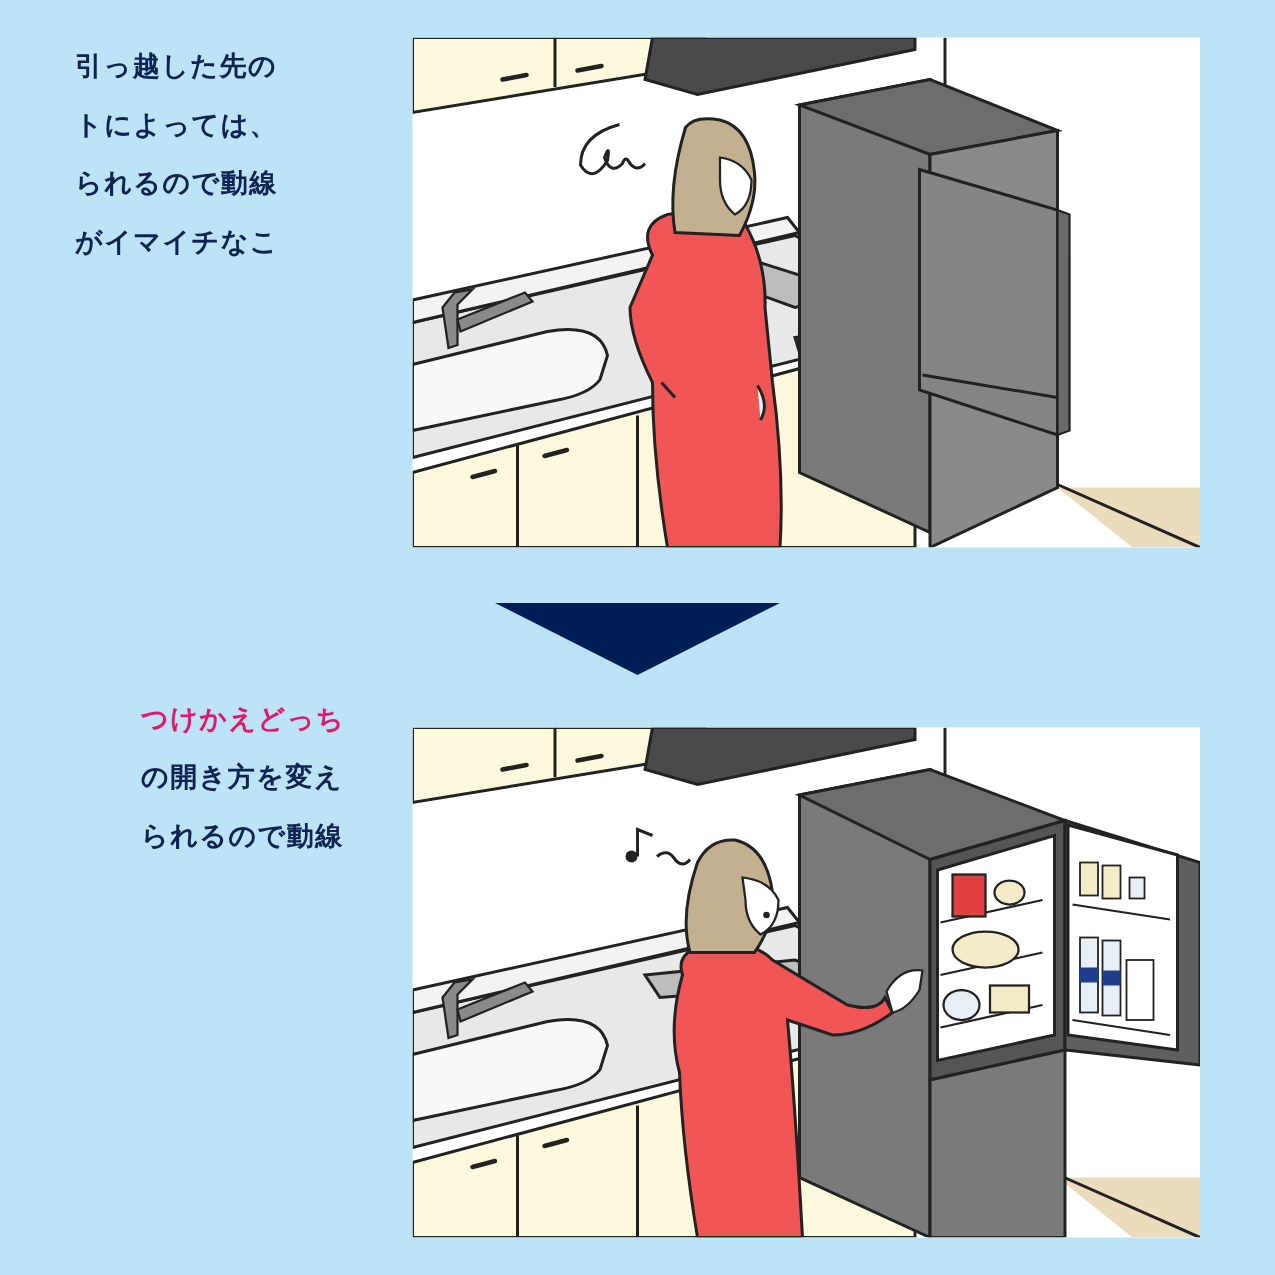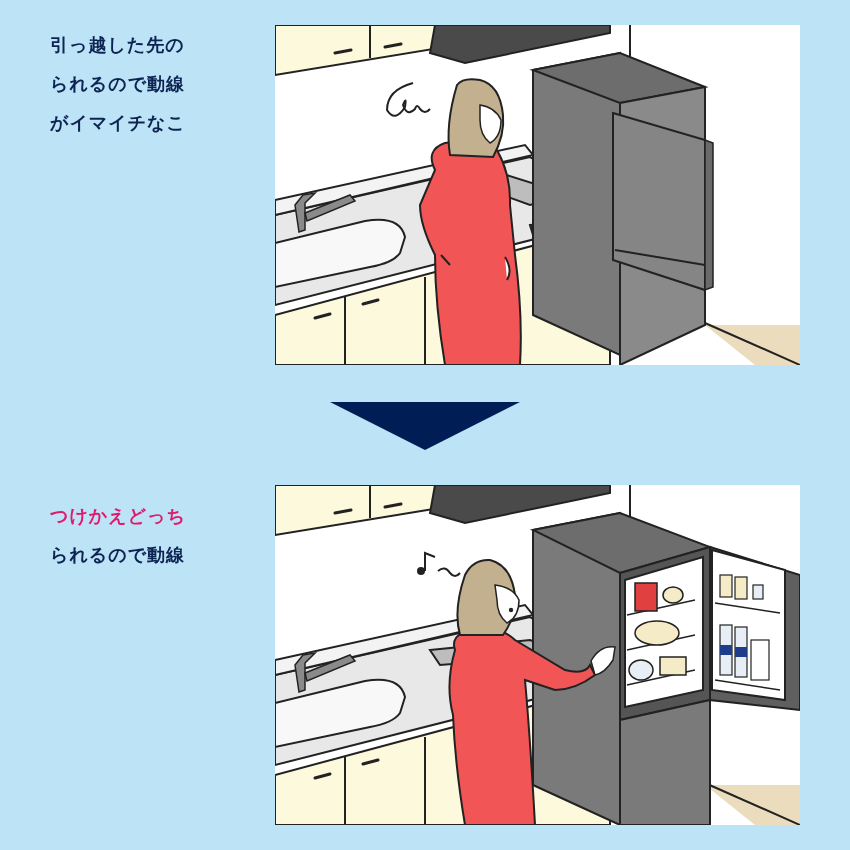--- a/index.html
+++ b/index.html
@@ -1,33 +1,34 @@
 <!DOCTYPE html>
 <html><head>
 <meta charset="utf-8">
 <style>
   html,body{margin:0;padding:0;}
   body{width:850px;height:850px;background:#bde3f7;position:relative;overflow:hidden;font-family:"DejaVu Sans","Liberation Sans",sans-serif;}
   .caption{position:absolute;left:50px;width:215px;font-size:18px;line-height:39px;font-weight:bold;color:#0d2352;letter-spacing:1px;}
   .caption .line{display:block;white-space:nowrap;}
   .caption .hl{color:#e0196b;}
   .cap-top{top:25px;}
-  .cap-bottom{top:496px;}
+  .cap-bottom{top:460px;margin-left:44px;}
   .panel{position:absolute;left:275px;width:525px;height:340px;overflow:hidden;background:#fff;}
   .panel-top{top:25px;}
   .panel-bottom{top:485px;}
   .panel svg{display:block;width:100%;height:100%;}
   .arrow{position:absolute;left:330px;top:402px;width:190px;height:48px;}
   .arrow svg{display:block;width:100%;height:100%;}
 </style>
 </head>
 <body>
 
 <div class="caption cap-top">
   <span class="line">引っ越した先の</span>
+  <span class="line">トによっては、</span>
   <span class="line">られるので動線</span>
   <span class="line">がイマイチなこ</span>
 </div>
 
 <div class="panel panel-top">
   <svg viewBox="0 0 525 340" xmlns="http://www.w3.org/2000/svg">
 
     <rect x="0" y="0" width="525" height="340" fill="#ffffff"></rect>
 
     <line x1="355" y1="0" x2="355" y2="60" stroke="#222" stroke-width="2"></line>
@@ -88,20 +89,21 @@
 </div>
 
 <div class="arrow">
   <svg viewBox="0 0 190 48" xmlns="http://www.w3.org/2000/svg" preserveAspectRatio="none">
     <polygon points="0,0 190,0 95,48" fill="#001d55"></polygon>
   </svg>
 </div>
 
 <div class="caption cap-bottom">
   <span class="line hl">つけかえどっち</span>
+  <span class="line">の開き方を変え</span>
   <span class="line">られるので動線</span>
 </div>
 
 <div class="panel panel-bottom">
   <svg viewBox="0 0 525 340" xmlns="http://www.w3.org/2000/svg">
     <rect x="0" y="0" width="525" height="340" fill="#ffffff"></rect>
     <line x1="355" y1="0" x2="355" y2="60" stroke="#222" stroke-width="2"></line>
     <polygon points="430,300 525,300 525,340 480,340" fill="#eadcbc"></polygon>
     <line x1="430" y1="298" x2="525" y2="340" stroke="#222" stroke-width="2"></line>
     <g>

